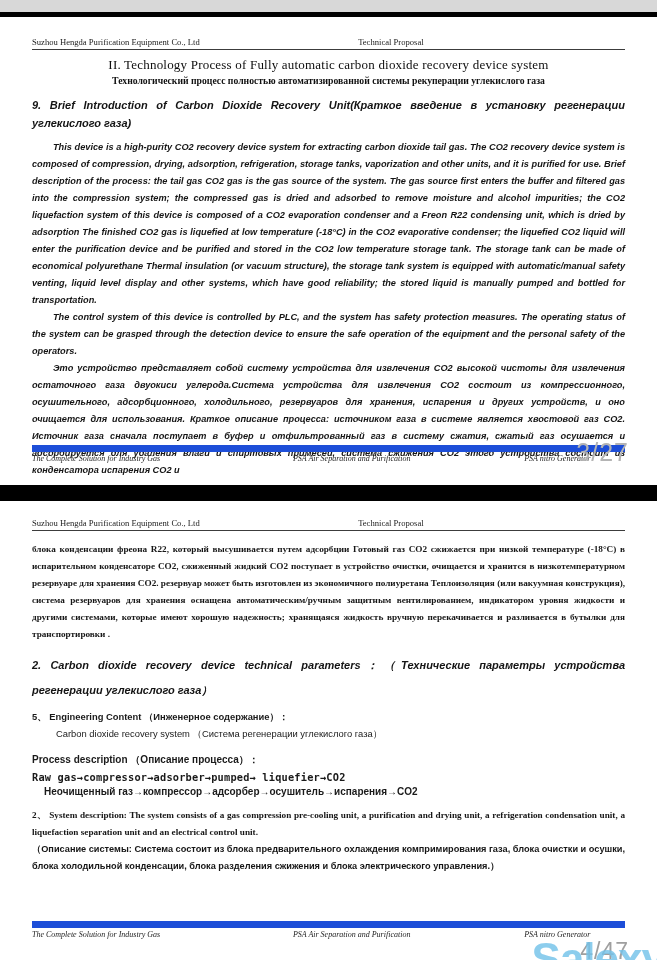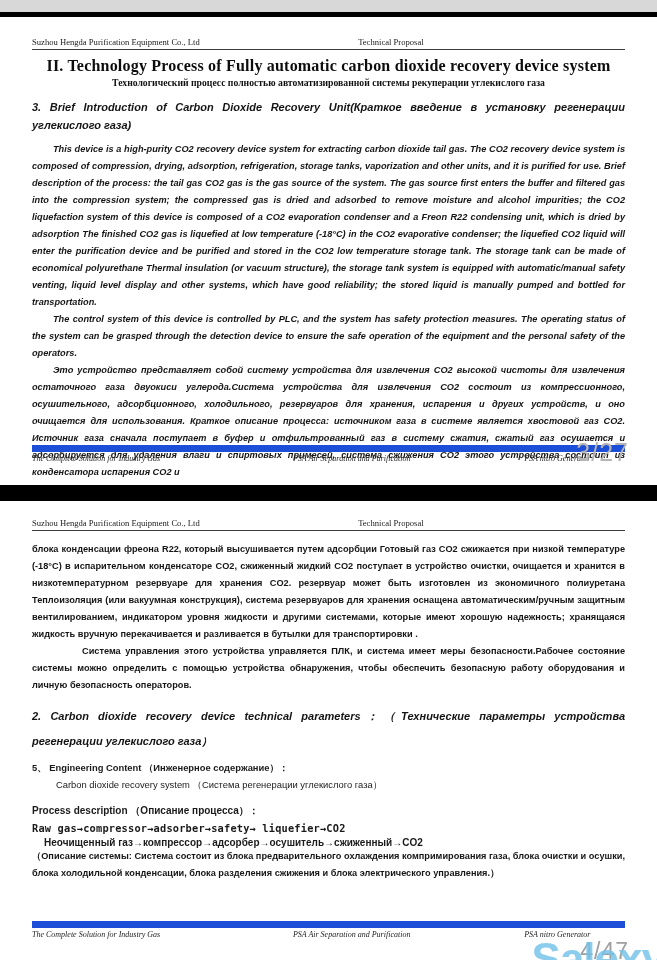--- a/index.html
+++ b/index.html
@@ -16,41 +16,41 @@
     display:flex;border-bottom:1px solid #3c3c3c;padding-bottom:2px;
     font-family:"Liberation Serif","DejaVu Serif",serif;font-size:8.6px;color:#222;
   }
   .page-1 .doc-header{margin-top:20px;}
   .page-2 .doc-header{margin-top:17px;}
   .doc-header .company{flex:0 0 55%;}
   .doc-header .doctype{flex:1;}
 
   .title-en{
     margin-top:7px;text-align:center;font-family:"Liberation Serif","DejaVu Serif",serif;
-    font-weight:bold;font-size:16px;color:#0d0d0d;letter-spacing:.2px;
+    font-weight:normal;font-size:13px;color:#0d0d0d;letter-spacing:.2px;
   }
   .title-ru{
     margin-top:2px;text-align:center;font-family:"Liberation Serif","DejaVu Serif",serif;
     font-weight:bold;font-size:9.7px;color:#111;
   }
   .sec-heading{
     font-style:italic;font-weight:bold;font-size:11px;line-height:1.62;
     text-align:justify;color:#141414;
   }
   .sec-heading.first{margin-top:11px;}
   .sec-heading.second{margin-top:10px;line-height:2.3;}
 
   .body-para{
     font-size:9.2px;font-weight:bold;line-height:17px;text-align:justify;
     color:#161616;
   }
   .indent{text-indent:21px;font-style:italic;}
   .indent-big{text-indent:50px;}
   .mt{margin-top:6px;}
-  .mt2{margin-top:10px;}
+  .mt2{margin-top:10px;font-family:Liberation Serif, serif;}
 
   .item-label{font-size:9.4px;font-weight:bold;margin-top:7px;}
   .item-value{font-size:9.4px;font-weight:normal;margin-top:4px;padding-left:24px;}
   .process-label{font-size:10px;font-weight:bold;margin-top:12px;}
   .flow-en{font-family:"DejaVu Sans Mono",monospace;font-weight:bold;font-size:10.3px;margin-top:4px;letter-spacing:.2px;}
   .flow-ru{font-size:10px;font-weight:bold;margin-top:3px;padding-left:12px;}
 
   .doc-footer{
     position:absolute;left:32px;right:32px;
     border-top:7px solid #1d4ed8;padding-top:2px;
@@ -82,21 +82,21 @@
   <div class="page page-1">
 
     <div class="doc-header">
       <span class="company">Suzhou Hengda Purification Equipment Co., Ltd</span>
       <span class="doctype">Technical Proposal</span>
     </div>
 
     <div class="title-en">II. Technology Process of Fully automatic carbon dioxide recovery device system</div>
     <div class="title-ru">Технологический процесс полностью автоматизированной системы рекуперации углекислого газа</div>
 
-    <div class="sec-heading first">3. Brief Introduction of Carbon Dioxide Recovery Unit(Краткое введение в установку регенерации углекислого газа)</div>
+    <div class="sec-heading first">9. Brief Introduction of Carbon Dioxide Recovery Unit(Краткое введение в установку регенерации углекислого газа)</div>
 
     <div class="body-para indent mt">This device is a high-purity CO2 recovery device system for extracting carbon dioxide tail gas. The CO2 recovery device system is composed of compression, drying, adsorption, refrigeration, storage tanks, vaporization and other units, and it is purified for use. Brief description of the process: the tail gas CO2 gas is the gas source of the system. The gas source first enters the buffer and filtered gas into the compression system; the compressed gas is dried and adsorbed to remove moisture and alcohol impurities; the CO2 liquefaction system of this device is composed of a CO2 evaporation condenser and a Freon R22 condensing unit, which is dried by adsorption The finished CO2 gas is liquefied at low temperature (-18°C) in the CO2 evaporative condenser; the liquefied CO2 liquid will enter the purification device and be purified and stored in the CO2 low temperature storage tank. The storage tank can be made of economical polyurethane Thermal insulation (or vacuum structure), the storage tank system is equipped with automatic/manual safety venting, liquid level display and other systems, which have good reliability; the stored liquid is manually pumped and bottled for transportation.</div>
     <div class="body-para indent">The control system of this device is controlled by PLC, and the system has safety protection measures. The operating status of the system can be grasped through the detection device to ensure the safe operation of the equipment and the personal safety of the operators.</div>
     <div class="body-para indent">Это устройство представляет собой систему устройства для извлечения CO2 высокой чистоты для извлечения остаточного газа двуокиси углерода.Система устройства для извлечения CO2 состоит из компрессионного, осушительного, адсорбционного, холодильного, резервуаров для хранения, испарения и других устройств, и оно очищается для использования. Краткое описание процесса: источником газа в системе является хвостовой газ CO2. Источник газа сначала поступает в буфер и отфильтрованный газ в систему сжатия, сжатый газ осушается и адсорбируется для удаления влаги и спиртовых примесей, система сжижения CO2 этого устройства состоит из конденсатора испарения CO2 и</div>
 
     <div class="doc-footer">
       <span>The Complete Solution for Industry Gas</span>
       <span>PSA    Air Separation and Purification</span>
       <span>PSA nitro Generator</span>
     </div>
@@ -105,31 +105,31 @@
   </div>
 
   <div class="page page-2">
 
     <div class="doc-header">
       <span class="company">Suzhou Hengda Purification Equipment Co., Ltd</span>
       <span class="doctype">Technical Proposal</span>
     </div>
 
     <div class="body-para mt2">блока конденсации фреона R22, который высушивается путем адсорбции Готовый газ CO2 сжижается при низкой температуре (-18°C) в испарительном конденсаторе CO2, сжиженный жидкий CO2 поступает в устройство очистки, очищается и хранится в низкотемпературном резервуаре для хранения CO2. резервуар может быть изготовлен из экономичного полиуретана Теплоизоляция (или вакуумная конструкция), система резервуаров для хранения оснащена автоматическим/ручным защитным вентилированием, индикатором уровня жидкости и другими системами, которые имеют хорошую надежность; хранящаяся жидкость вручную перекачивается и разливается в бутылки для транспортировки .</div>
-    <div class="body-para indent-big">Система управления этого устройства управляется ПЛК, и система имеет меры безопасности.Рабочее состояние системы можно определить с помощью устройства обнаружения, чтобы обеспечить безопасную работу оборудования и личную безопасность операторов.</div>
 
     <div class="sec-heading second">2.  Carbon dioxide recovery device technical parameters：（Технические параметры устройства регенерации углекислого газа）</div>
 
     <div class="item-label">5、 Engineering Content （Инженерное содержание）：</div>
     <div class="item-value">Carbon dioxide recovery system （Система регенерации углекислого газа）</div>
 
     <div class="process-label">Process description （Описание процесса）：</div>
-    <div class="flow-en">Raw gas→compressor→adsorber→safety→ liquefier→CO2</div>
-    <div class="flow-ru">Неочищенный газ→компрессор→адсорбер→осушитель→сжиженный→CO2</div>
+    <div class="flow-en">Raw gas→compressor→adsorber→pumped→ liquefier→CO2</div>
+    <div class="flow-ru">Неочищенный газ→компрессор→адсорбер→осушитель→испарения→CO2</div>
 
+    <div class="body-para mt2">2、 System description: The system consists of a gas compression pre-cooling unit, a purification and drying unit, a refrigeration condensation unit, a liquefaction separation unit and an electrical control unit.</div>
     <div class="body-para">（Описание системы: Система состоит из блока предварительного охлаждения компримирования газа, блока очистки и осушки, блока холодильной конденсации, блока разделения сжижения и блока электрического управления.）</div>
 
     <div class="doc-footer">
       <span>The Complete Solution for Industry Gas</span>
       <span>PSA    Air Separation and Purification</span>
       <span>PSA nitro Generator</span>
     </div>
 
     <div class="page-num page-num-2">4/47</div>
   </div>

